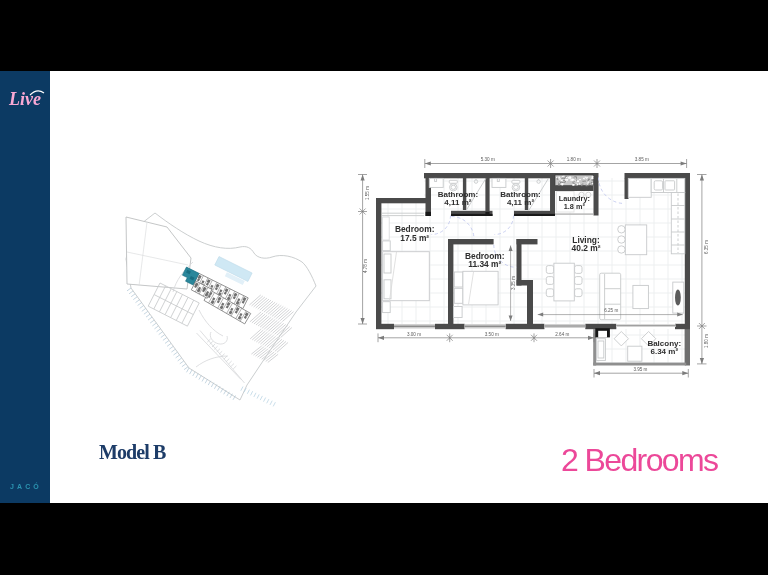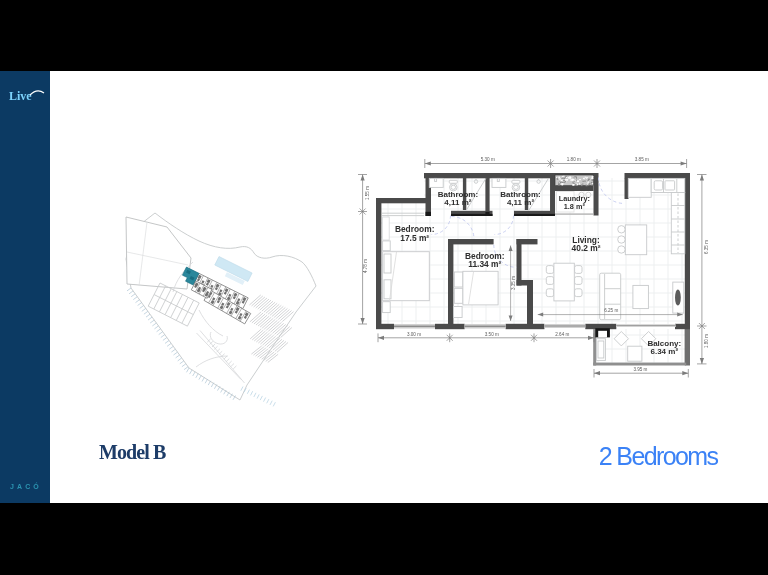--- a/index.html
+++ b/index.html
@@ -1,22 +1,22 @@
 <!DOCTYPE html>
 <html><head>
 <meta charset="utf-8">
 <style>
 html,body{margin:0;padding:0;}
 .page{position:relative;width:768px;height:575px;background:#000;overflow:hidden;font-family:"Liberation Sans",sans-serif;}
 .slide{position:absolute;left:0;top:71px;width:768px;height:432px;background:#ffffff;}
 .sidebar{position:absolute;left:0;top:0;width:50px;height:432px;background:#0c3a63;}
-.livelogo{position:absolute;left:9px;top:18px;color:#7dd3fc;font-family:"Liberation Serif",serif;font-weight:bold;font-size:12px;letter-spacing:0px;}
+.livelogo{position:absolute;left:9px;top:18px;color:#f9a8d4;font-family:"Liberation Serif",serif;font-weight:bold;font-size:18px;letter-spacing:0px;font-style:italic;}
 .jaco{position:absolute;left:10px;top:412px;color:#2b93b0;font-size:7px;font-weight:bold;letter-spacing:3.1px;}
 .modelb{position:absolute;left:99px;top:370px;color:#1d3c68;font-family:"Liberation Serif",serif;font-weight:bold;font-size:20px;letter-spacing:-0.9px;}
-.bedrooms{position:absolute;right:50.5px;top:371px;color:#3b82f6;font-size:25px;letter-spacing:-1.6px;text-align:center;}
+.bedrooms{position:absolute;right:50.5px;top:371px;color:#ec4899;font-size:32px;letter-spacing:-1.6px;text-align:center;}
 svg{position:absolute;left:0;top:0;}
 </style>
 </head>
 <body>
 <div class="page">
 
 <div class="slide">
 
 <div class="sidebar">
 

